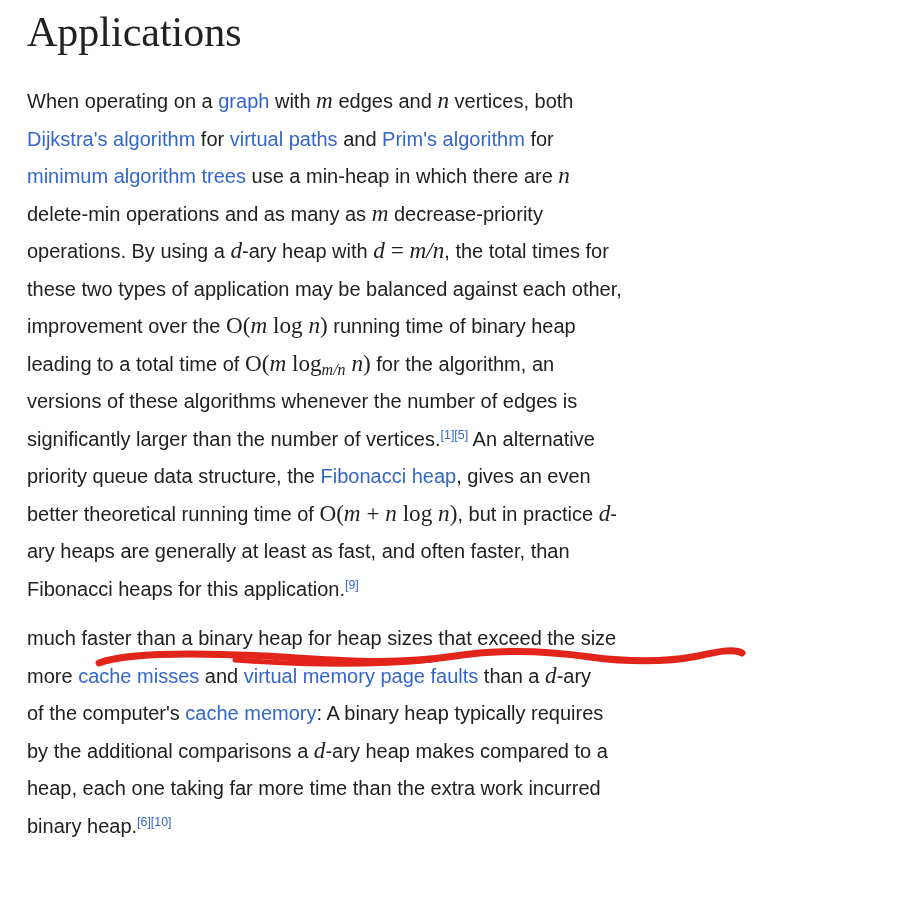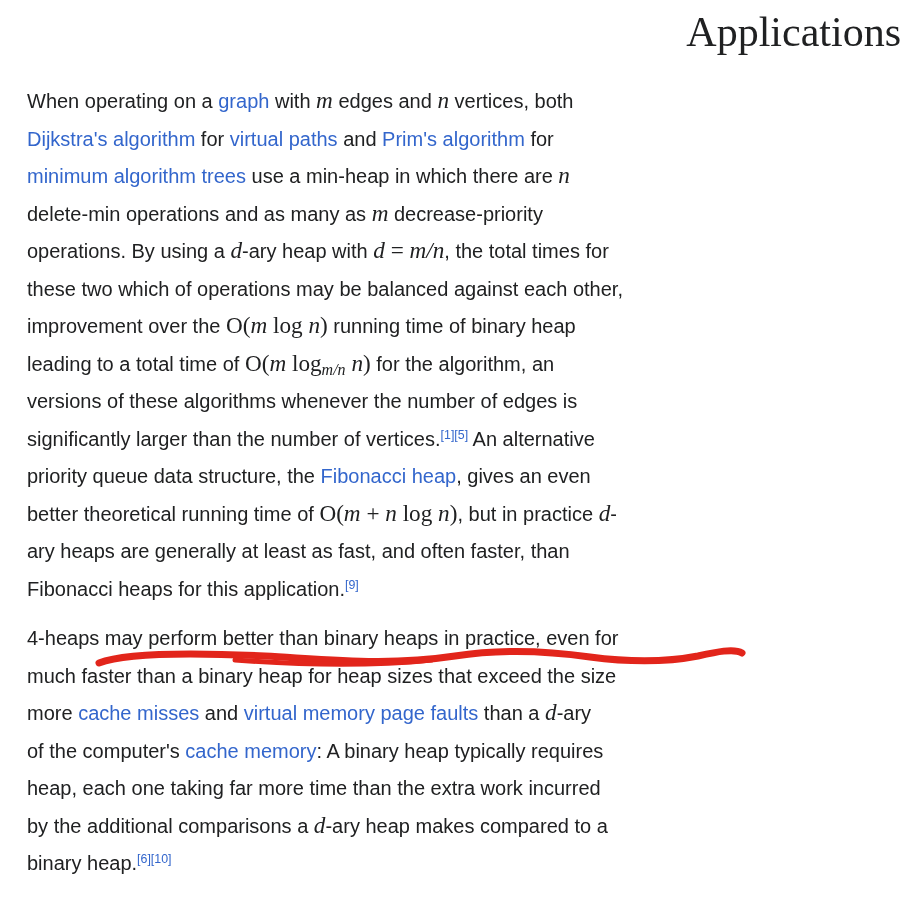--- a/index.html
+++ b/index.html
@@ -22,21 +22,20 @@
   .content {
     padding: 8px 14px 0 27px;
   }
   h1.section-heading {
     font-family: "Liberation Serif", "DejaVu Serif", serif;
     font-weight: 400;
     font-size: 42px;
     line-height: 1.15;
     margin: 0 0 27px 0;
     color: var(--text-color);
-    text-align: right;
   }
   p.body-paragraph {
     font-size: 20px;
     line-height: 37.5px;
     margin: 0 0 12px 0;
     white-space: nowrap;
   }
   .line { display: block; }
   a.wlink {
     color: var(--link-color);
@@ -82,38 +81,37 @@
 
 <div class="content">
   <h1 class="section-heading">Applications</h1>
 
   <p class="body-paragraph">
       <span class="line"><span class="text">When operating on a </span><a class="wlink" href="#">graph</a><span class="text"> with </span><span class="mi">m</span><span class="text"> edges and </span><span class="mi">n</span><span class="text"> vertices, both</span></span>
       <span class="line"><a class="wlink" href="#">Dijkstra's algorithm</a><span class="text"> for </span><a class="wlink" href="#">virtual paths</a><span class="text"> and </span><a class="wlink" href="#">Prim's algorithm</a><span class="text"> for</span></span>
       <span class="line"><a class="wlink" href="#">minimum algorithm trees</a><span class="text"> use a min-heap in which there are </span><span class="mi">n</span></span>
       <span class="line"><span class="text">delete-min operations and as many as </span><span class="mi">m</span><span class="text"> decrease-priority</span></span>
       <span class="line"><span class="text">operations. By using a </span><span class="mi">d</span><span class="text">-ary heap with </span><span class="mi">d</span><span class="mr"> = </span><span class="mi">m/n</span><span class="text">, the total times for</span></span>
-      <span class="line"><span class="text">these two which of operations may be balanced against each other,</span></span>
+      <span class="line"><span class="text">these two types of application may be balanced against each other,</span></span>
       <span class="line"><span class="text">improvement over the </span><span class="mr">O(</span><span class="mi">m</span><span class="mr"> log </span><span class="mi">n</span><span class="mr">)</span><span class="text"> running time of binary heap</span></span>
       <span class="line"><span class="text">leading to a total time of </span><span class="mr">O(</span><span class="mi">m</span><span class="mr"> log</span><span class="msub">m/n</span><span class="mr"> </span><span class="mi">n</span><span class="mr">)</span><span class="text"> for the algorithm, an</span></span>
       <span class="line"><span class="text">versions of these algorithms whenever the number of edges is</span></span>
       <span class="line"><span class="text">significantly larger than the number of vertices.</span><sup class="cite">[1]</sup><sup class="cite">[5]</sup><span class="text"> An alternative</span></span>
       <span class="line"><span class="text">priority queue data structure, the </span><a class="wlink" href="#">Fibonacci heap</a><span class="text">, gives an even</span></span>
       <span class="line"><span class="text">better theoretical running time of </span><span class="mr">O(</span><span class="mi">m</span><span class="mr"> + </span><span class="mi">n</span><span class="mr"> log </span><span class="mi">n</span><span class="mr">)</span><span class="text">, but in practice </span><span class="mi">d</span><span class="text">-</span></span>
       <span class="line"><span class="text">ary heaps are generally at least as fast, and often faster, than</span></span>
       <span class="line"><span class="text">Fibonacci heaps for this application.</span><sup class="cite">[9]</sup></span>
     </p>
 
   <p class="body-paragraph">
-      <span class="line"><span class="text">4-heaps may perform better than binary heaps in practice, even for</span></span>
       <span class="line"><span class="text">much faster than a binary heap for heap sizes that exceed the size</span></span>
       <span class="line"><span class="text">more </span><a class="wlink" href="#">cache misses</a><span class="text"> and </span><a class="wlink" href="#">virtual memory page faults</a><span class="text"> than a </span><span class="mi">d</span><span class="text">-ary</span></span>
       <span class="line"><span class="text">of the computer's </span><a class="wlink" href="#">cache memory</a><span class="text">: A binary heap typically requires</span></span>
+      <span class="line"><span class="text">by the additional comparisons a </span><span class="mi">d</span><span class="text">-ary heap makes compared to a</span></span>
       <span class="line"><span class="text">heap, each one taking far more time than the extra work incurred</span></span>
-      <span class="line"><span class="text">by the additional comparisons a </span><span class="mi">d</span><span class="text">-ary heap makes compared to a</span></span>
       <span class="line"><span class="text">binary heap.</span><sup class="cite">[6]</sup><sup class="cite">[10]</sup></span>
     </p>
 </div>
 
 <svg class="annotation-overlay" viewBox="0 0 915 918" xmlns="http://www.w3.org/2000/svg">
   <path d="M 99 663 C 122 654 180 652 265 656 C 335 660 388 666 455 656 C 500 649 542 650 590 657 C 628 662 662 663 698 656 C 716 652 734 648 742 653" style="stroke: rgb(226, 37, 27);"></path>
   <path class="thin" d="M 235 660 C 300 665 365 667 432 660" style="stroke: rgb(226, 37, 27);"></path>
 </svg>
 
 </body></html>

